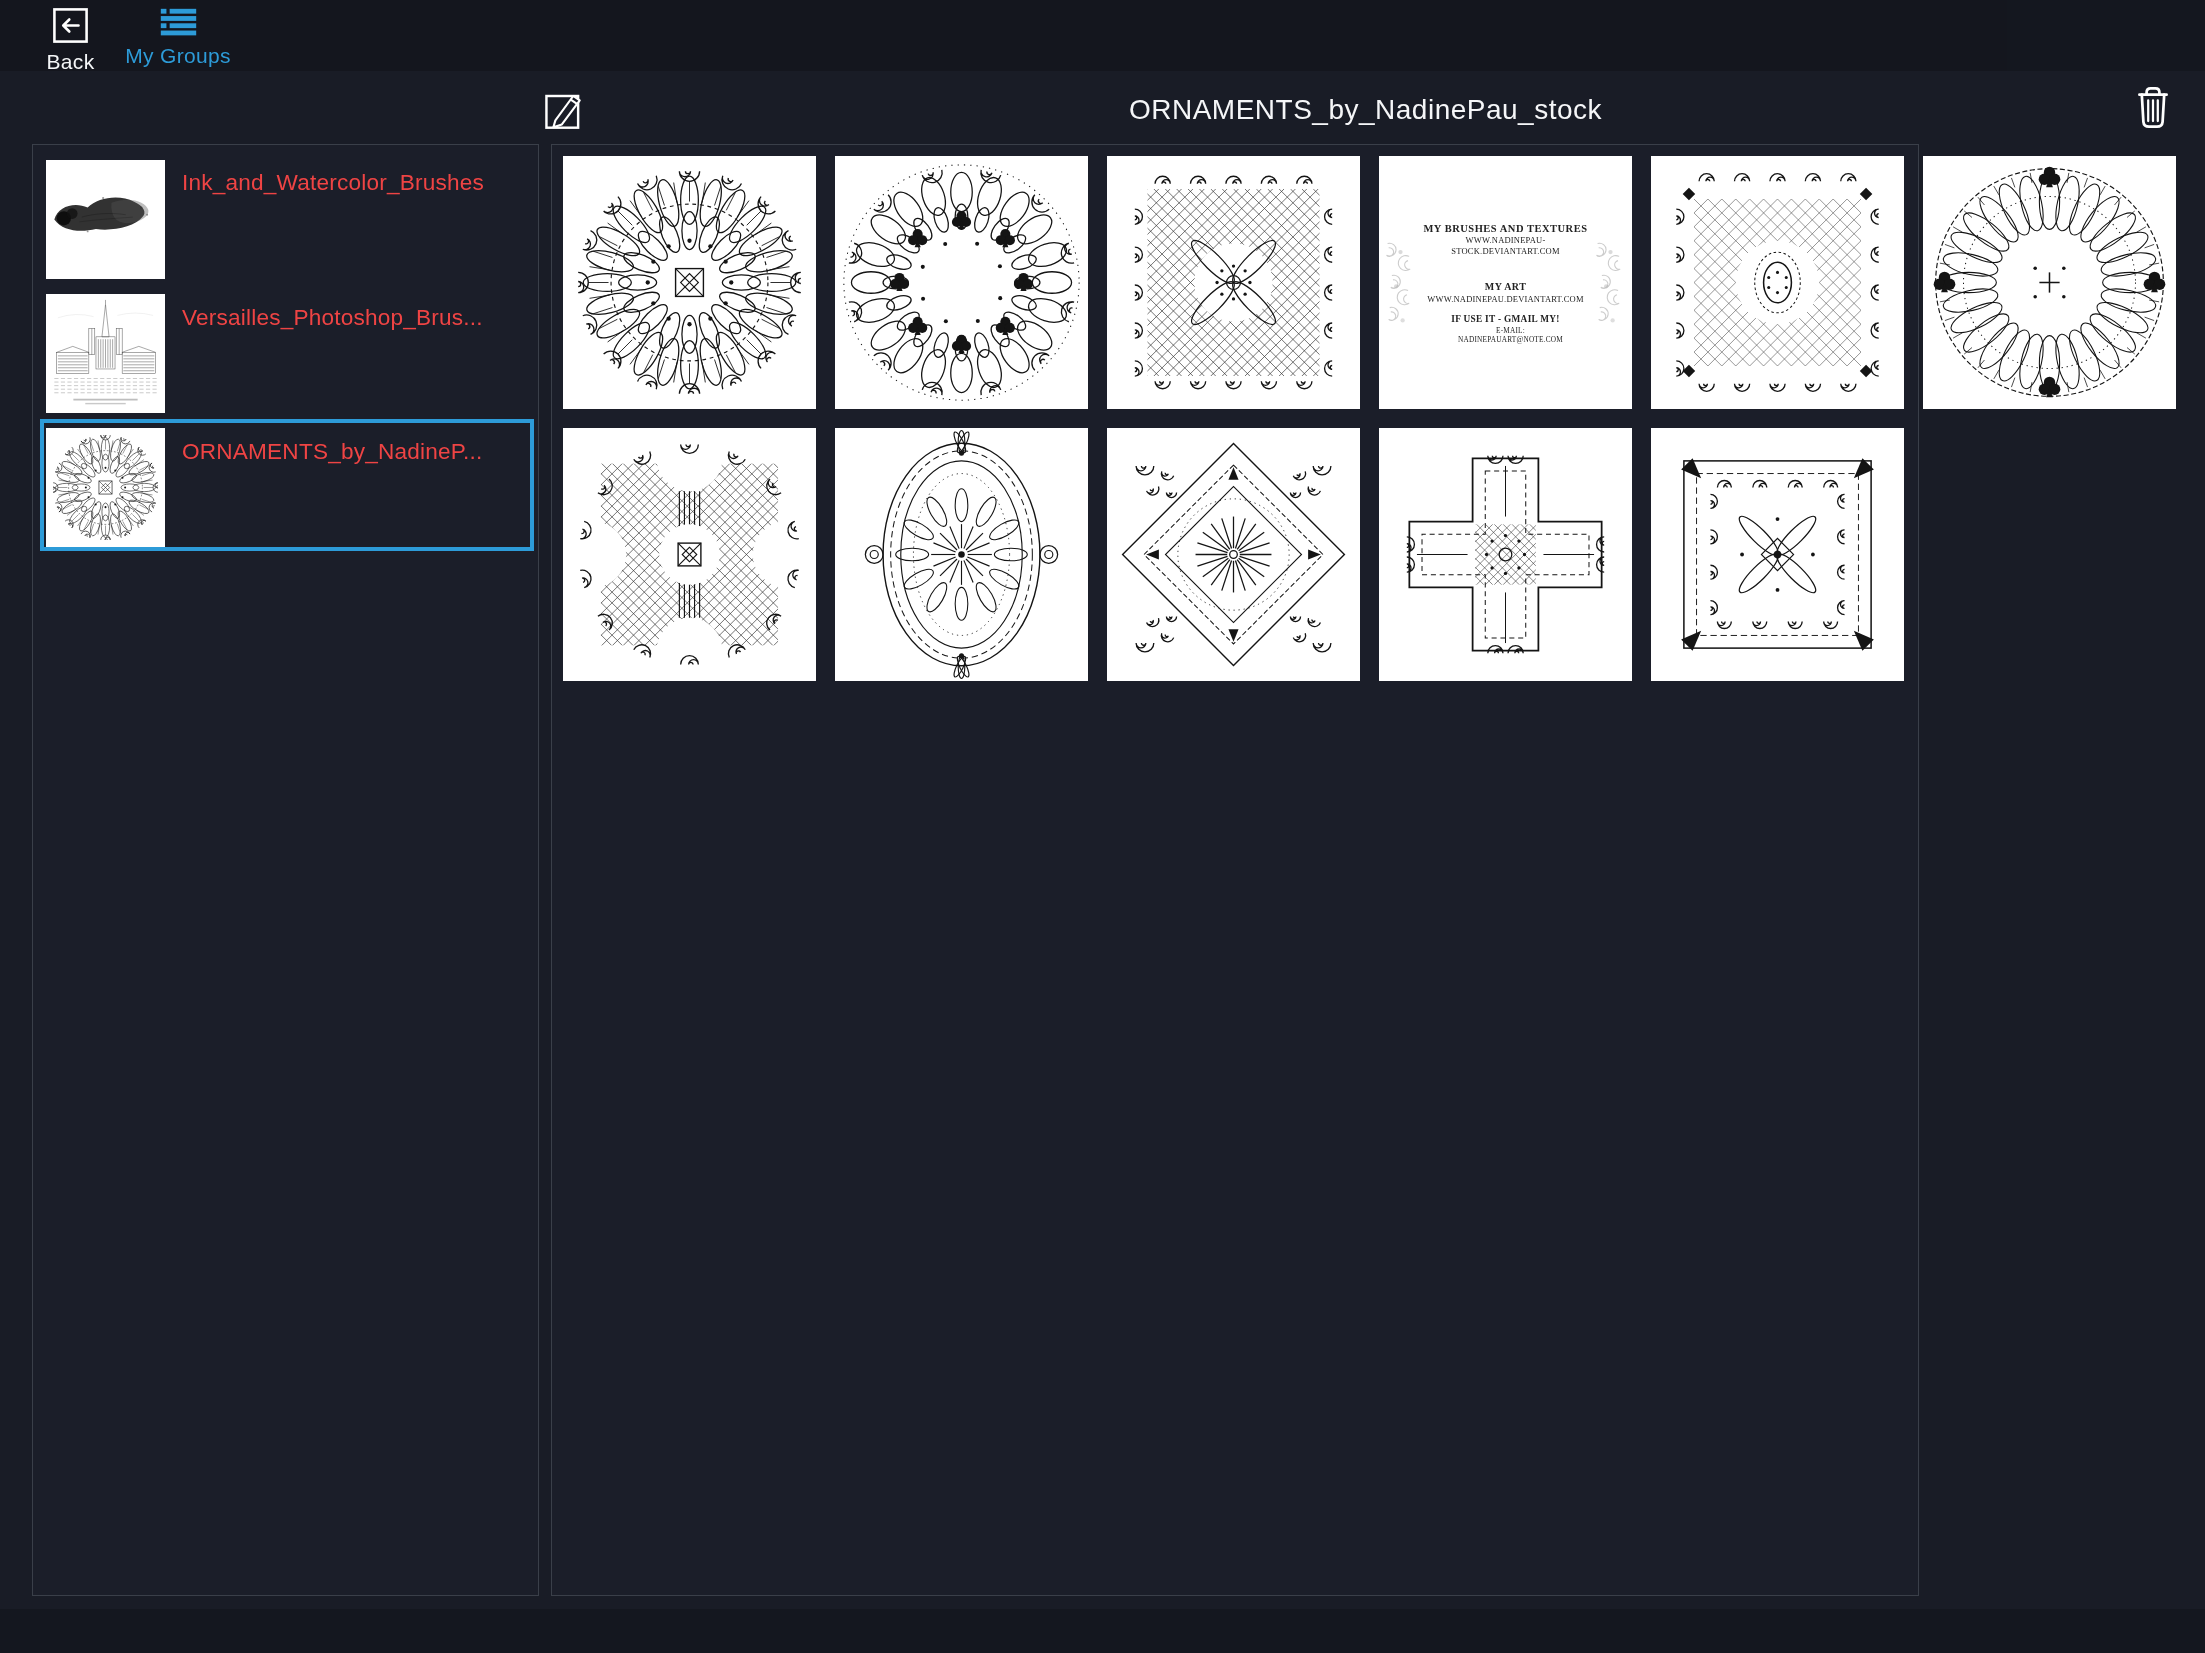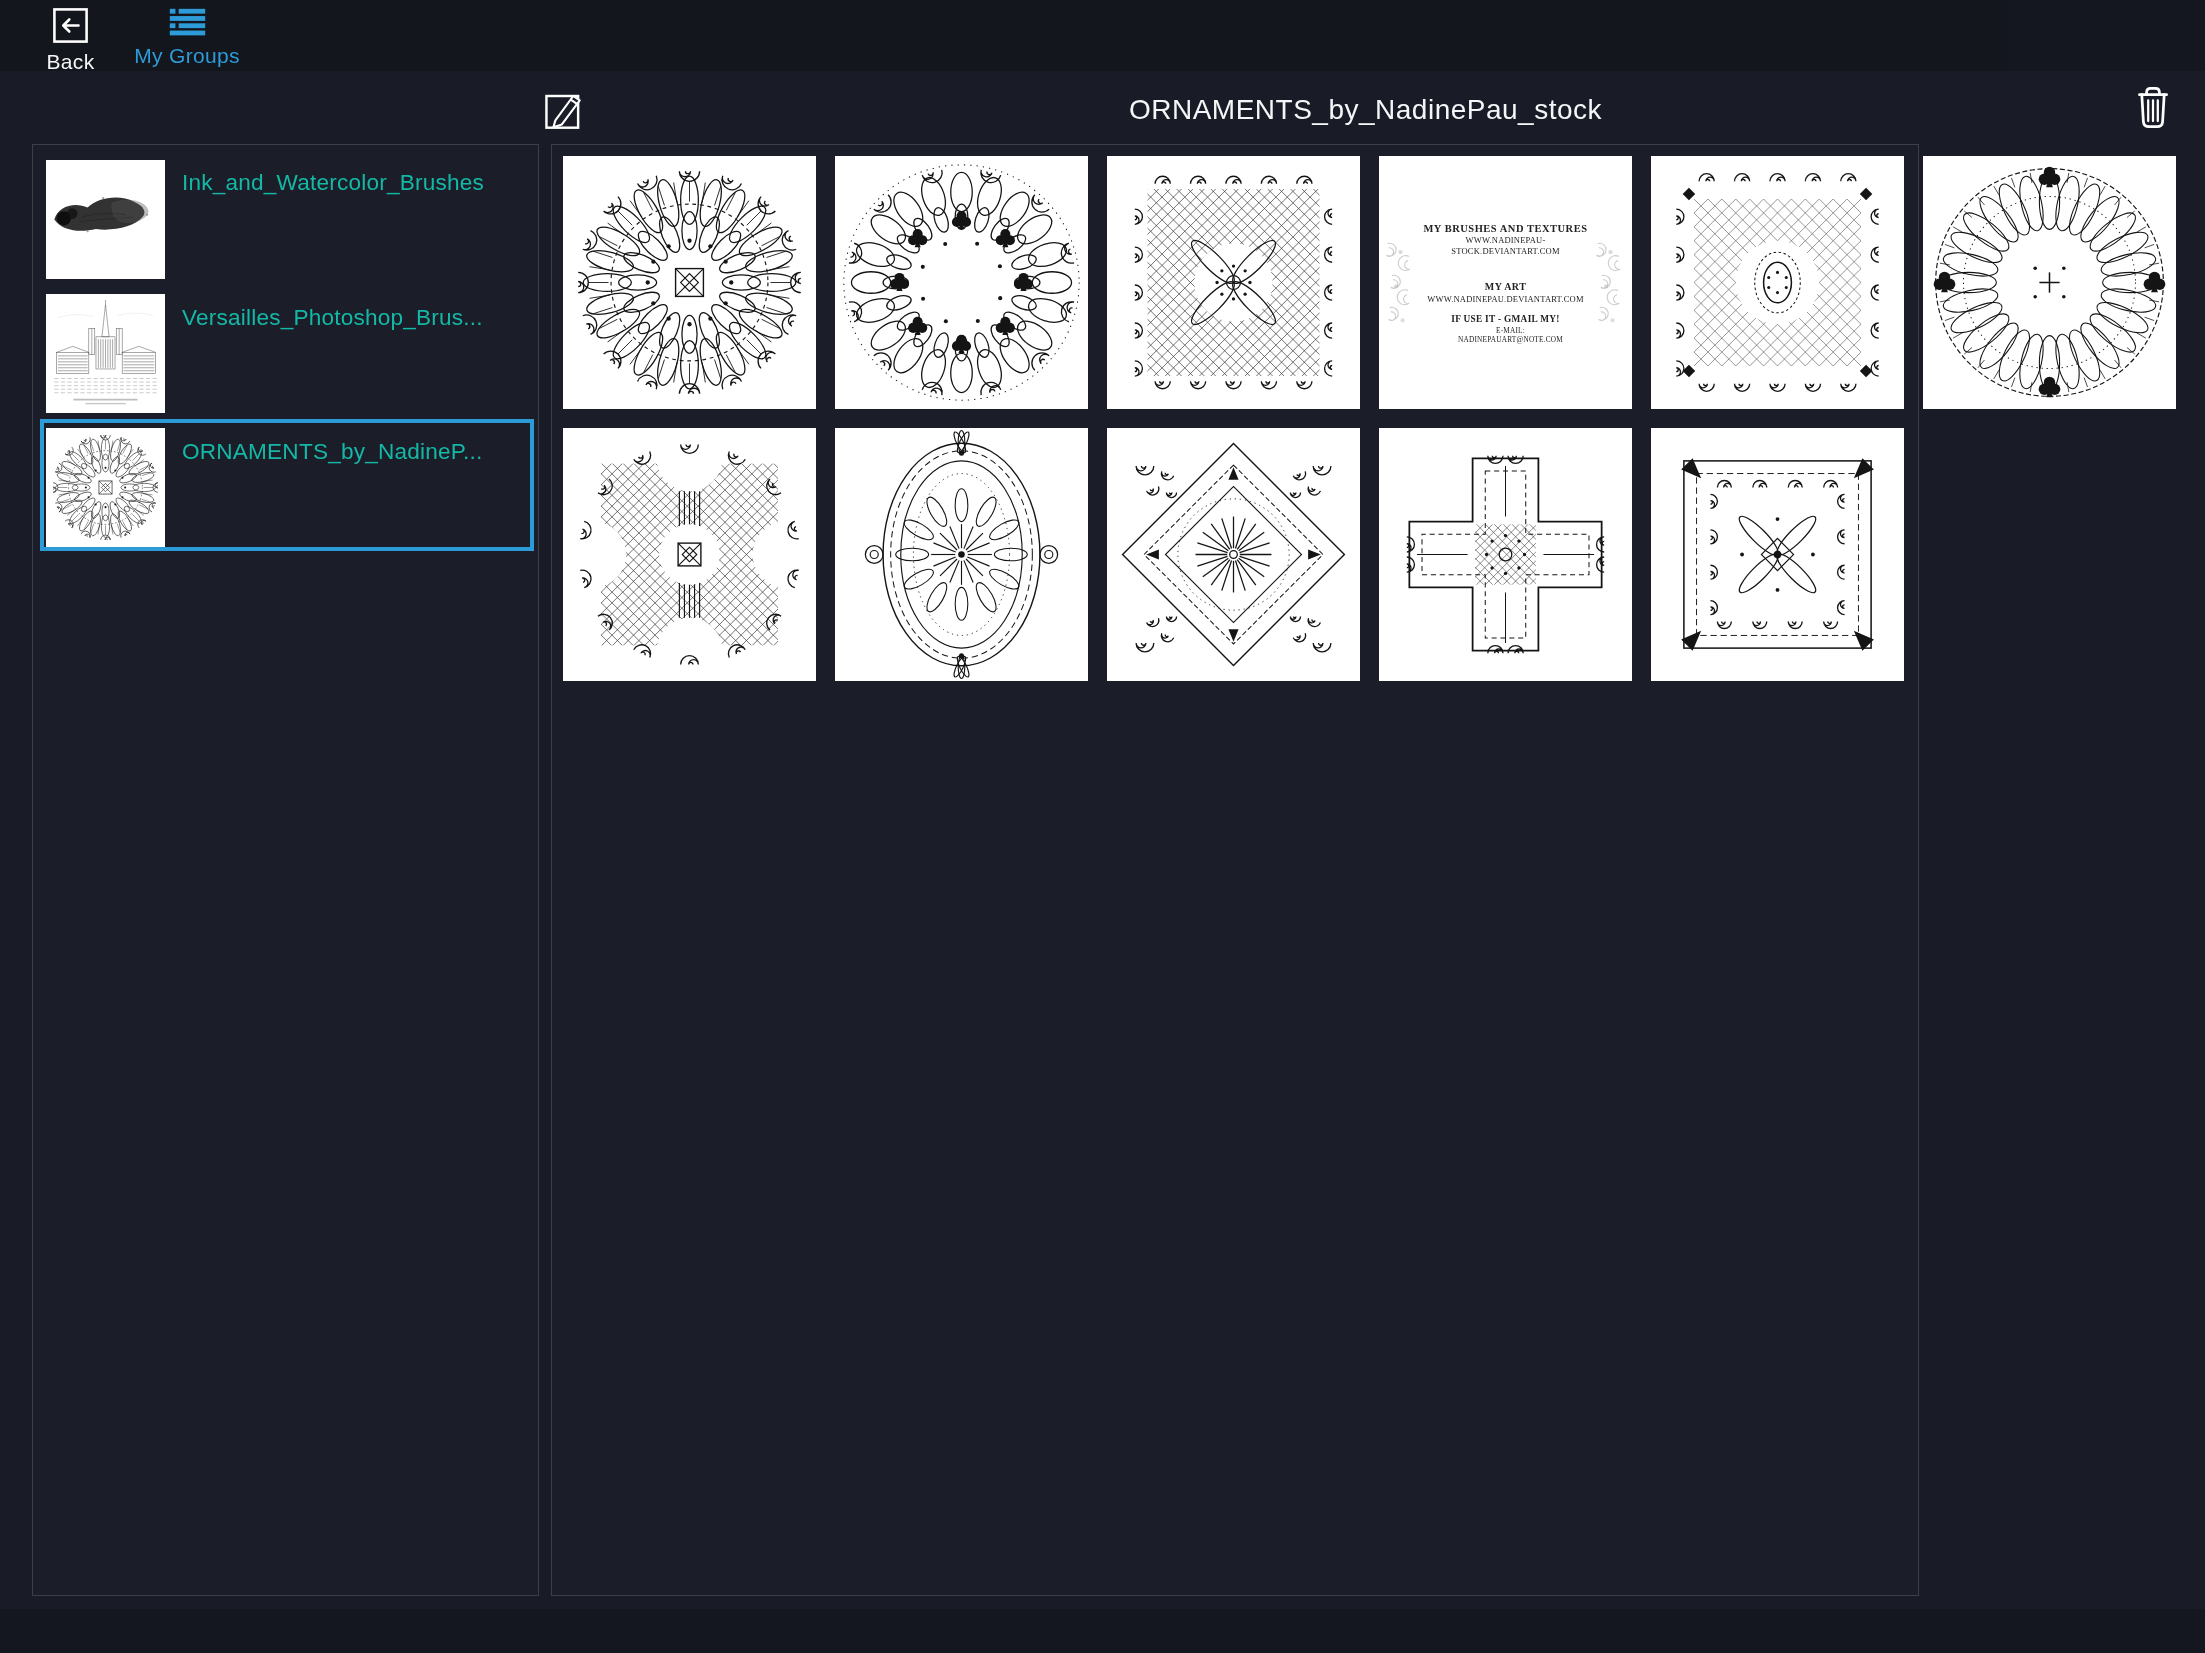--- a/index.html
+++ b/index.html
@@ -15,21 +15,21 @@
   .icon-btn{position:absolute;cursor:pointer;display:flex;align-items:center;justify-content:center;}
   .page-title{position:absolute;left:551px;top:94px;width:1629px;text-align:center;
       font-size:28px;color:#f5f6f8;letter-spacing:0.5px;white-space:nowrap;}
   
   .panel{position:absolute;background:#1b1e29;border:1.6px solid #3a3f49;box-sizing:border-box;}
   #sidebar{left:32px;top:144px;width:507px;height:1452px;}
   #grid{left:551px;top:144px;width:1368px;height:1452px;}
   
   .group-row{position:absolute;left:0;width:504px;height:121px;cursor:pointer;}
   .group-thumb{position:absolute;left:13px;top:0;width:119px;height:119px;background:#ffffff;overflow:hidden;}
-  .group-label{position:absolute;left:149px;top:10.5px;font-size:22.6px;color:#14b8a6;
+  .group-label{position:absolute;left:149px;top:10.5px;font-size:22.6px;color:#ef4444;
       letter-spacing:0.2px;white-space:nowrap;overflow:hidden;max-width:343px;}
   .sel-outline{position:absolute;left:6.5px;top:276px;width:494px;height:132px;
       border:4px solid #2d9bd8;box-sizing:border-box;pointer-events:none;}
   
   .tile{position:absolute;width:253px;height:253px;background:#ffffff;cursor:pointer;overflow:hidden;}
   .tile svg{display:block;width:100%;height:100%;}
   .group-thumb svg{display:block;width:100%;height:100%;}
   
   .card-band{position:absolute;left:0;top:31%;width:100%;height:38%;display:flex;}
   .card-strip{width:17%;height:100%;flex:none;}
@@ -50,21 +50,21 @@
   <div class="topbar">
     <div class="tb-btn" style="left:32px;width:77px;">
       <span>
         <svg width="37" height="37" viewBox="0 0 46 46">
           <rect x="3" y="3" width="40" height="40" fill="none" stroke="#ffffff" stroke-width="3.2"></rect>
           <path d="M33 23 H15 M21.5 15.5 L14 23 l7.5 7.5" fill="none" stroke="#ffffff" stroke-width="3.2" stroke-linecap="round" stroke-linejoin="round"></path>
         </svg>
       </span>
       <span class="lbl">Back</span>
     </div>
-    <div class="tb-btn groups" style="left:124px;width:126px;">
+    <div class="tb-btn groups" style="left:115px;width:126px;">
       <span>
         <svg width="37" height="31" viewBox="0 0 46 38" fill="#2d9bd8">
           <rect x="1" y="2" width="7" height="6"></rect>
             <rect x="12" y="2" width="33" height="6"></rect>
           <rect x="1" y="11" width="44" height="6"></rect>
           <rect x="1" y="20" width="7" height="6"></rect>
             <rect x="12" y="20" width="33" height="6"></rect>
           <rect x="1" y="29" width="44" height="6"></rect>
         </svg>
       </span>

